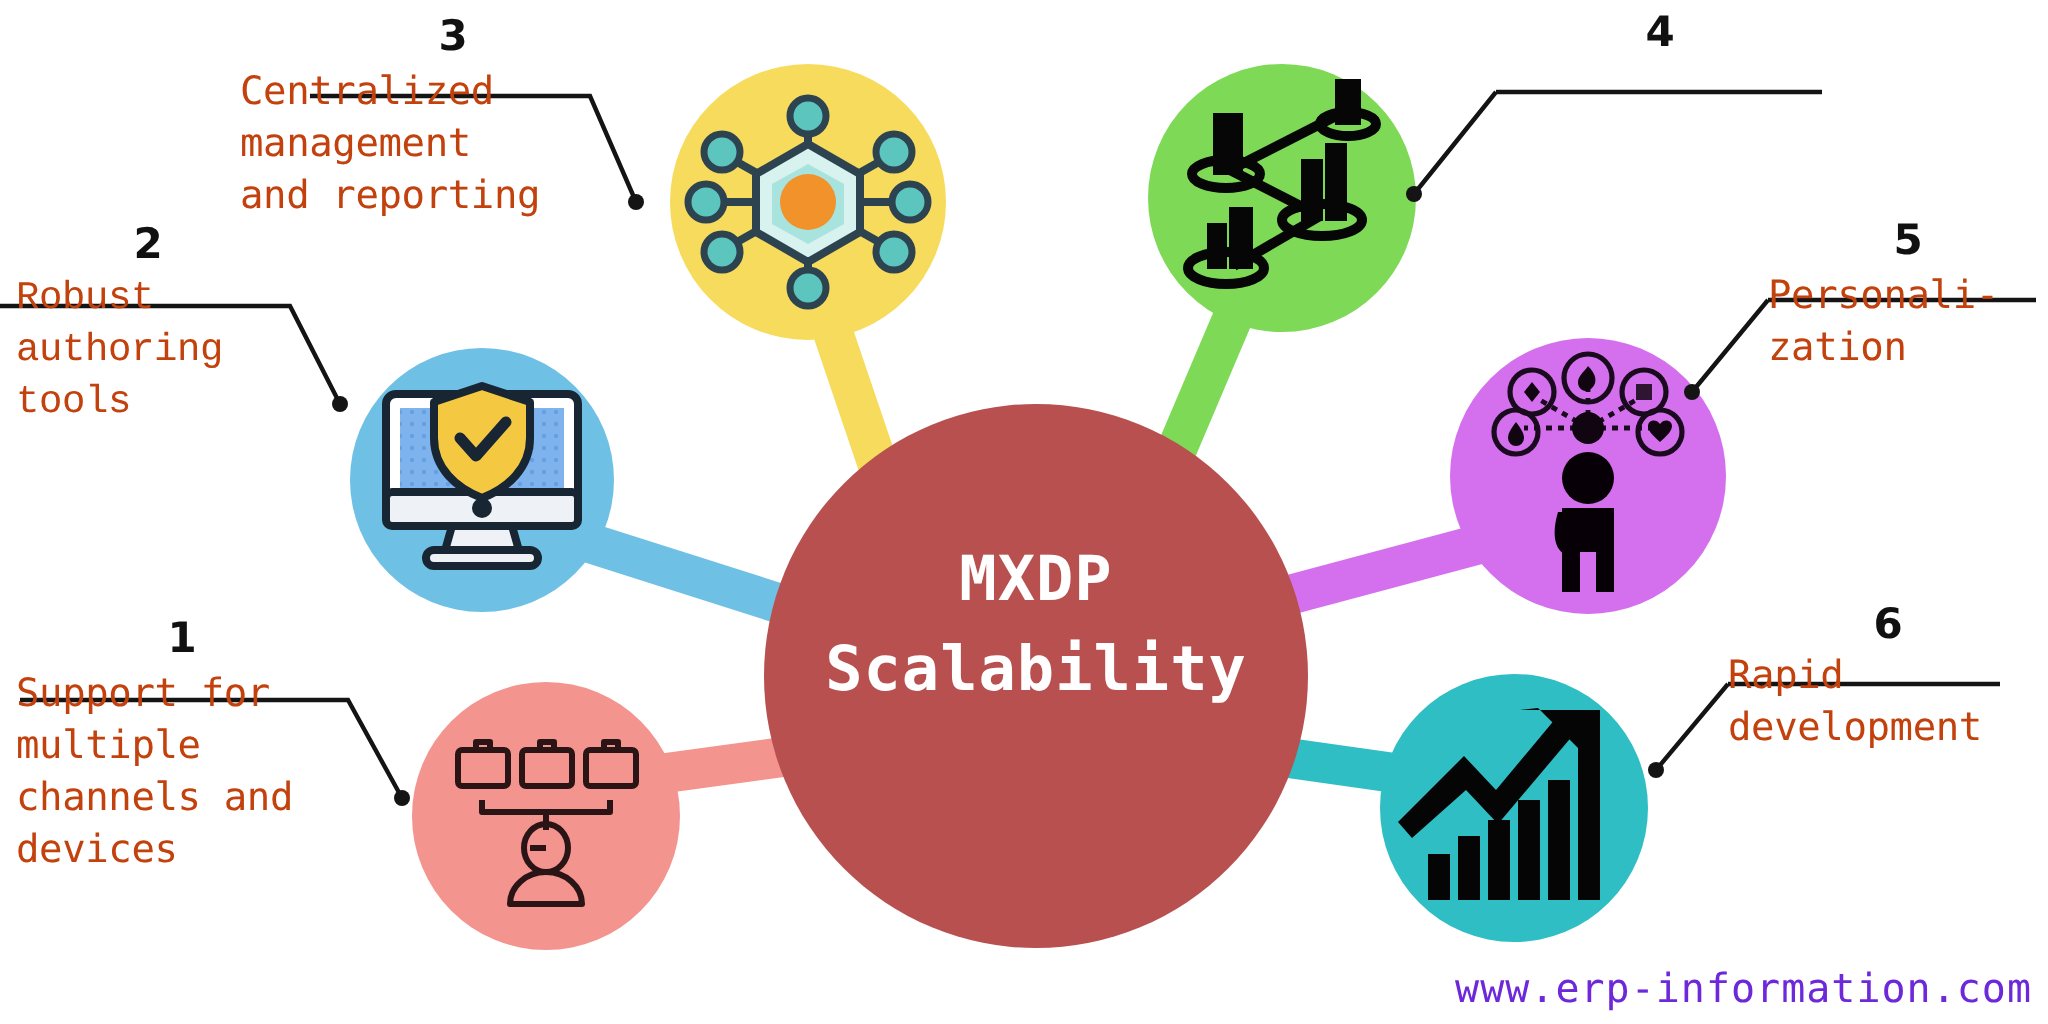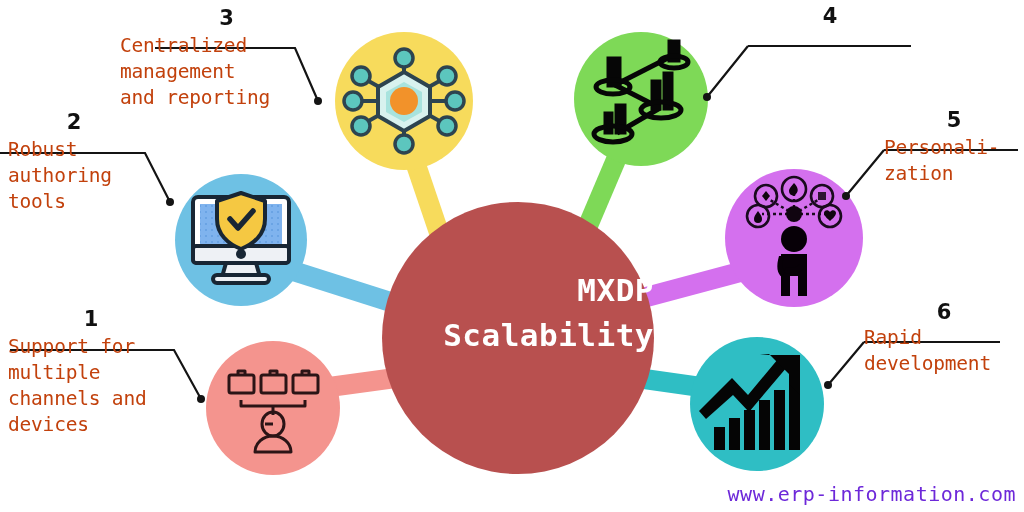--- a/index.html
+++ b/index.html
@@ -18,21 +18,21 @@
      font-size:19.5px;color:#c2410c;line-height:1.33;white-space:pre-line;
      letter-spacing:-0.2px;}
   .c-right .num{text-align:center;}
   .c-left  .num{text-align:center;}
 
   #watermark{position:absolute;right:8px;bottom:6px;
      font-family:"DejaVu Sans Mono","Liberation Mono",monospace;
      font-size:20px;color:#6d28d9;letter-spacing:0.5px;}
 
   .centerlabel{position:absolute;left:382px;top:268px;width:272px;
-     text-align:right;color:#ffffff;pointer-events:none;
+     text-align:center;color:#ffffff;pointer-events:none;
      font-family:"DejaVu Sans Mono","Liberation Mono",monospace;
      font-weight:bold;font-size:31px;line-height:1.45;
      letter-spacing:0.5px;}
 </style>
 </head>
 <body>
 
 <div id="stage">
 
   <svg id="svgroot" viewBox="0 0 1024 512">
@@ -252,21 +252,21 @@
   <div class="callout c-left" style="left:8px; top:309px; width:166px;">
     <div class="num">1</div>
     <div class="txt" style="margin-top:4px;">Support for
 multiple
 channels and
 devices</div>
   </div>
 
   <div class="callout c-left" style="left:0px; top:112px; width:148px;">
     <div class="num">2</div>
-    <div class="txt" style="margin-top:4px; padding-left:8px;">Robust
+    <div class="txt" style="margin-top:4px; padding-left:8px;font-family:Liberation Mono, monospace;">Robust
 authoring
 tools</div>
   </div>
 
   <div class="callout c-left" style="left:155px; top:8px; width:143px;">
     <div class="num">3</div>
     <div class="txt" style="margin-top:4px; margin-left:-35px; width:178px;">Centralized
 management
 and reporting</div>
   </div>

